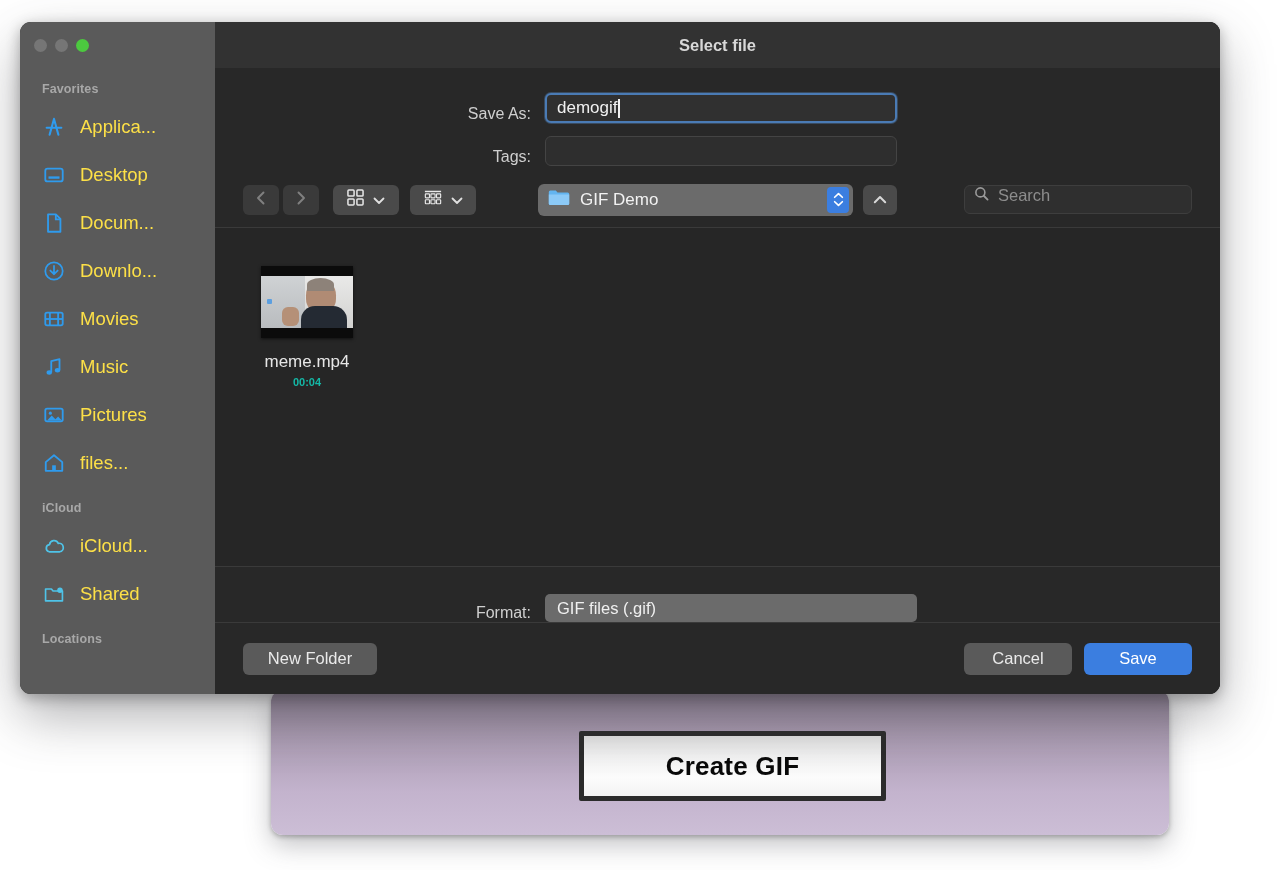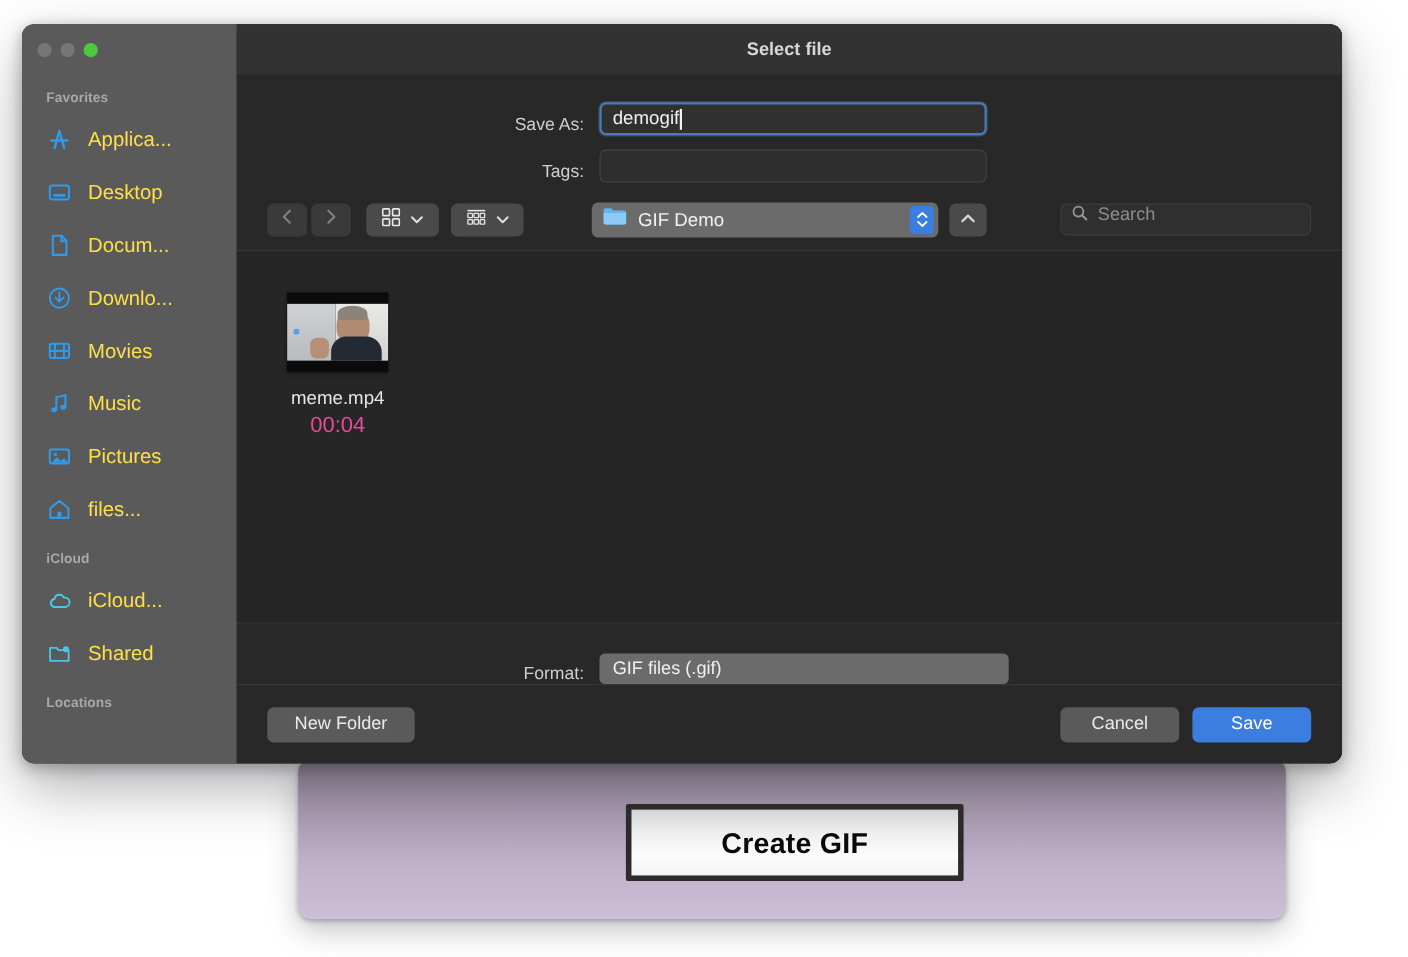--- a/index.html
+++ b/index.html
@@ -18,21 +18,21 @@
     position: absolute;
     left: 271px; top: 690px;
     width: 898px; height: 145px;
     border-radius: 12px;
     background: linear-gradient(to bottom, #8d7f93 0%, #a697ad 26%, #c3b3cd 70%, #ccbed6 100%);
     box-shadow: 0 10px 26px rgba(80,80,90,0.35), 0 2px 5px rgba(0,0,0,0.28);
     overflow: hidden;
   }
   #create-gif-button {
     position: absolute;
-    left: 298px; top: 41px;
+    left: 308px; top: 41px;
     width: 307px; height: 70px;
     border: 5px solid #2b2b2b;
     border-radius: 2px;
     background: linear-gradient(to bottom, #e2e2e2 0%, #f2f2f2 35%, #fcfcfc 70%, #f3f3f3 100%);
     display: flex; align-items: center; justify-content: center;
     color: #0a0a0a;
     font-size: 26px;
     font-weight: bold;
     letter-spacing: 0.2px;
     cursor: pointer;
@@ -265,21 +265,21 @@
   }
   .thumb .fist {
     position: absolute; left: 23%; bottom: 12px; width: 17px; height: 19px;
     border-radius: 6px; background: #b59077;
   }
   .thumb .speck {
     position: absolute; left: 6%; top: 46%; width: 5px; height: 5px;
     background: #5b9fe0; border-radius: 1px;
   }
   .fname { margin-top: 14px; font-size: 17px; color: #e6e6e6; }
-  .fmeta { margin-top: 4px; font-size: 20px; color: #ec4899; }
+  .fmeta { margin-top: 4px; font-size: 11px; color: #14b8a6; font-weight: bold; }
 
   
   #format-row {
     height: 55px;
     display: flex; align-items: flex-end;
     background: #282828;
   }
   #format-row .field-label { width: 330px; }
   #format-popup {
     width: 372px; height: 28px;

